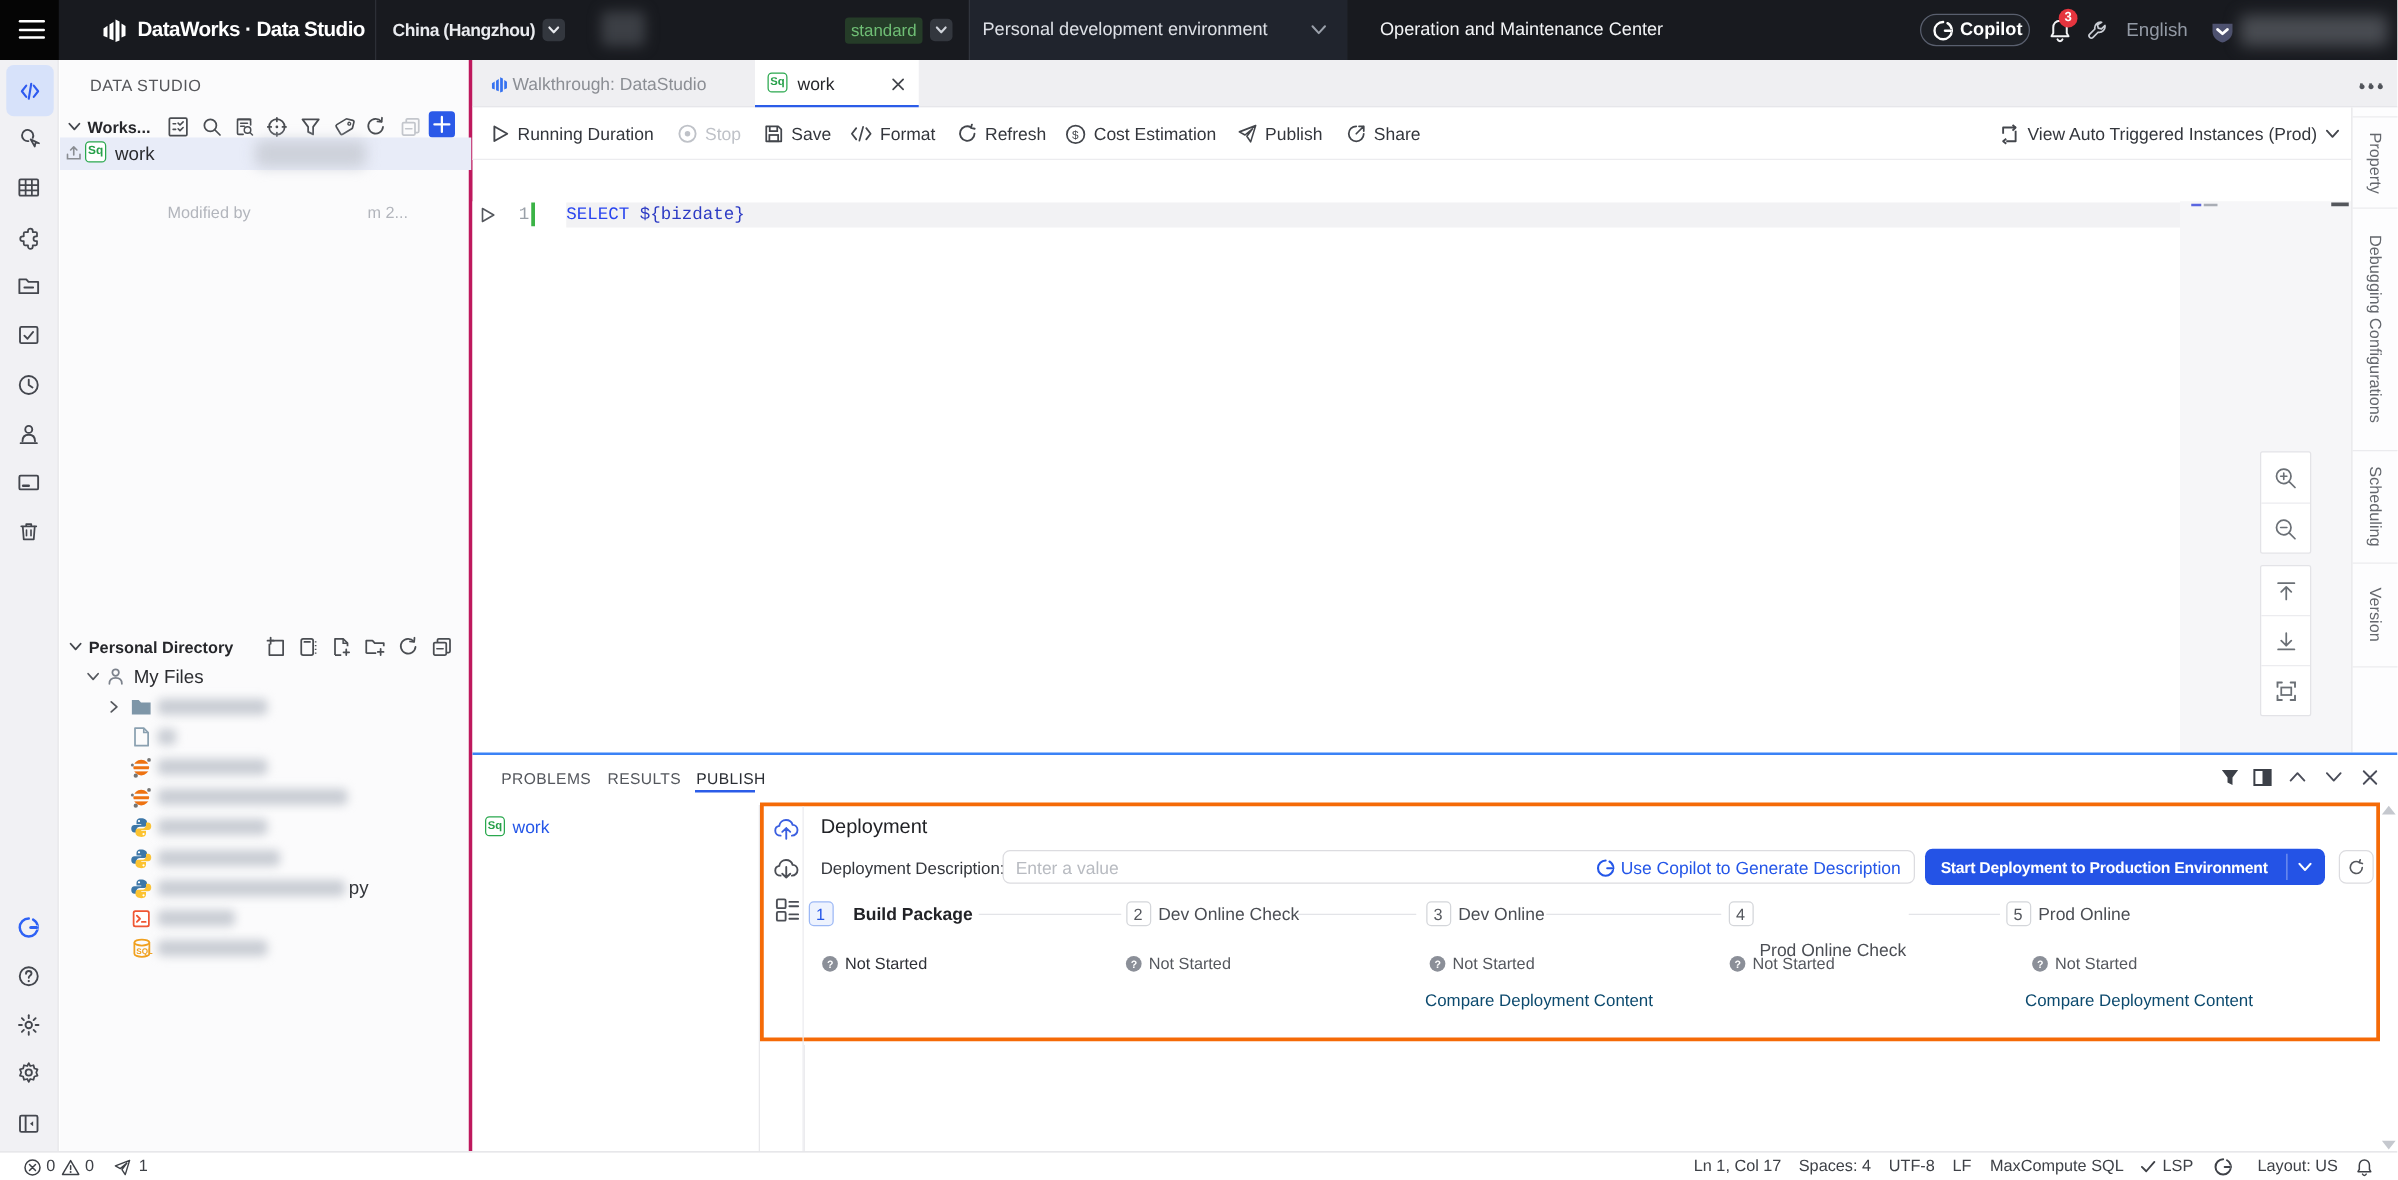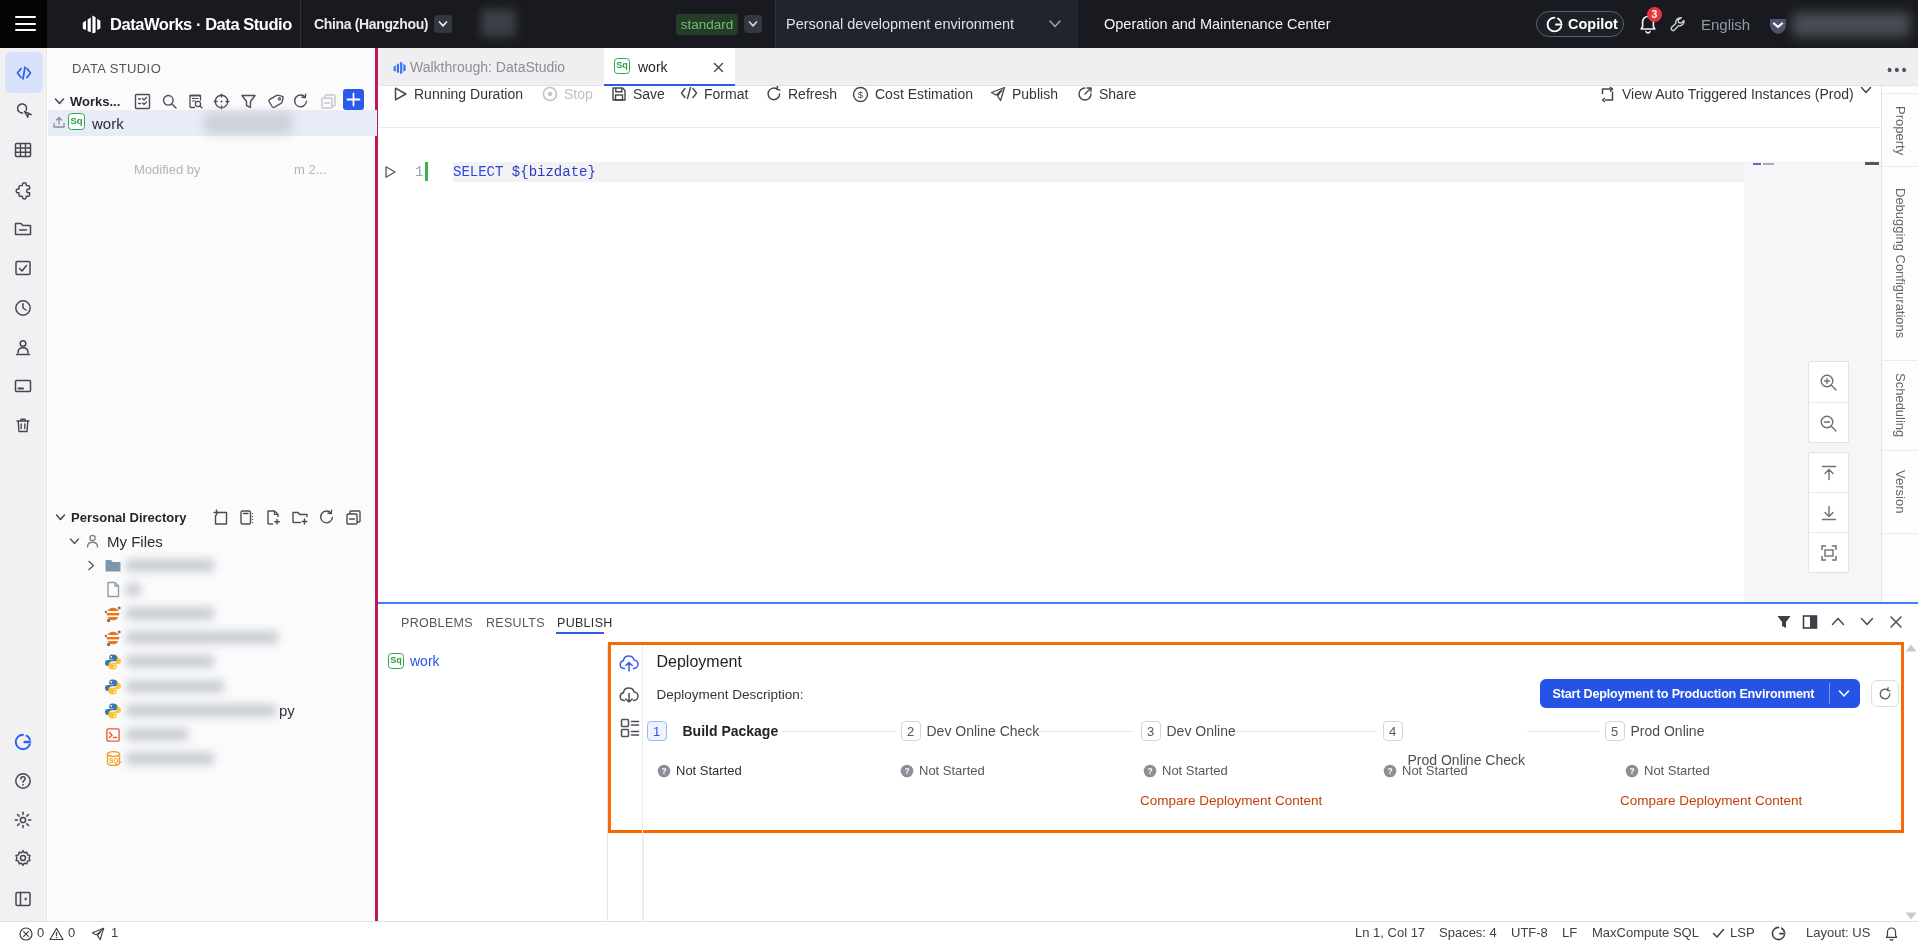--- a/index.html
+++ b/index.html
@@ -42,21 +42,21 @@
 #plusbtn { position:absolute; left:295px; top:41px; width:21px; height:21px; background:#2b59e8; border-radius:3px; }
 
 
 #tabbar { position:absolute; left:378px; top:48px; width:1540px; height:38px; background:#efeff2; border-bottom:1px solid #e3e3e7; }
 #acttab { position:absolute; left:226px; top:0; width:131px; height:38px; background:#fff; border-bottom:2.5px solid #2b5ce8; }
 #tab1text { position:absolute; left:32px; top:11px; font-size:14px; color:#8b8e94; }
 #dots3 { position:absolute; left:1509px; top:13px; color:#50535a; font-size:15px; letter-spacing:2px; }
 
 
 #toolbar { position:absolute; left:378px; top:86px; width:1503px; height:42px; background:#fff; border-bottom:1px solid #ececef; }
-.tbitem { position:absolute; top:0; height:42px; display:flex; gap:6px; font-size:14px; color:#33363c; }
+.tbitem { position:absolute; top:0; height:42px; display:flex; align-items:center; gap:6px; font-size:14px; color:#33363c; }
 .tbdis { color:#bfc2c8; }
 
 
 #dsrow { position:absolute; left:378px; top:128px; width:1503px; height:33px; background:#fff; border-bottom:1px solid #e7e7ea; }
 #dsbox { position:absolute; left:147px; top:3px; width:165px; height:26px; border:1px solid #d9dadd; border-radius:5px; background:#fff; }
 
 
 #editor { position:absolute; left:378px; top:161px; width:1503px; height:441px; background:#fff; }
 #actline { position:absolute; left:75px; top:1px; width:1291px; height:20px; background:#f2f2f4; }
 #minimap { position:absolute; left:1366px; top:0; width:137px; height:441px; background:#f6f6f8; }
@@ -73,21 +73,21 @@
 #panel { position:absolute; left:378px; top:602px; width:1540px; height:319px; background:#fff; border-top:2px solid #3b82f6; }
 .ptab { position:absolute; top:12px; font-size:12.5px; color:#54575d; letter-spacing:0.3px; }
 #publine { position:absolute; left:178px; top:28px; width:48px; height:2px; background:#2b5ce8; }
 #pldiv { position:absolute; left:229px; top:40px; width:1px; height:278px; background:#e8e8eb; }
 #orangebox { position:absolute; left:229.5px; top:38px; width:1296px; height:191px; border:3px solid #f56a07; background:#fff; }
 #obraildiv { position:absolute; left:264px; top:41px; width:1px; height:277px; background:#ececef; }
 .stepnum { position:absolute; top:0; width:20px; height:20px; border:1px solid #d4d6da; border-radius:4px; background:#fff; color:#55585e; font-size:13px; text-align:center; line-height:19px; }
 .stepline { position:absolute; top:10px; height:1px; background:#e3e4e8; }
 .steplabel { position:absolute; top:2px; font-size:14px; color:#4b4e54; }
 .nstext { position:absolute; top:1px; font-size:13px; color:#55585e; }
-.complink { position:absolute; font-size:13.5px; color:#c2410c; }
+.complink { position:absolute; font-size:13.5px; color:#0c4a6e; }
 
 
 #statusbar { position:absolute; left:0; top:921px; width:1918px; height:23px; background:#fff; border-top:1px solid #e0e0e4; font-size:13px; color:#3e4147; }
 .stitem { position:absolute; top:3px; }
 </style>
 </head>
 <body>
 <div id="root">
 
 <div id="topbar">
@@ -579,20 +579,30 @@
       <path d="M5.5 14.5 C3 14.5 1.2 12.8 1.2 10.5 C1.2 8.5 2.6 7 4.4 6.7 C4.8 4 7 2 9.8 2 C12.3 2 14.4 3.6 15.1 5.9 C17.3 6 19 7.8 19 10 C19 12.5 17 14.5 14.5 14.5" stroke="#4b4e55" stroke-width="1.5" fill="none" stroke-linecap="round"></path>
       <path d="M10 7.5 V16 M10 16 L6.8 13 M10 16 L13.2 13" stroke="#4b4e55" stroke-width="1.5" fill="none" stroke-linecap="round" stroke-linejoin="round"></path>
     </svg>
     <svg class="abs" style="left:9px;top:73px" width="20" height="20" viewBox="0 0 20 20">
       <rect x="1.5" y="1.5" width="7" height="7" rx="1" stroke="#4b4e55" stroke-width="1.5" fill="none"></rect>
       <rect x="1.5" y="11.5" width="7" height="7" rx="1" stroke="#4b4e55" stroke-width="1.5" fill="none"></rect>
       <path d="M11.5 3.5 H18.5 M11.5 7 H18.5 M11.5 13.5 H18.5 M11.5 17 H18.5" stroke="#4b4e55" stroke-width="1.5" stroke-linecap="round"></path>
     </svg>
     <div class="abs" style="left:46px;top:8px;font-size:16px;font-weight:normal;color:#212226;">Deployment</div>
     <div class="abs" style="left:46px;top:42px;font-size:13.5px;color:#33363c;">Deployment Description:</div>
+    <div class="abs" style="left:191px;top:35px;width:730px;height:27px;border:1px solid #dcdce0;border-radius:6px;background:#fff;">
+      <div class="abs" style="left:10px;top:5px;font-size:14px;color:#b8bbc1;">Enter a value</div>
+      <svg class="abs" style="left:474px;top:6px" width="15" height="15" viewBox="0 0 17 17">
+        <path d="M8.5 1.6 A6.9 6.9 0 1 0 15.4 8.5" stroke="#2456e8" stroke-width="1.9" fill="none" stroke-linecap="round"></path>
+        <path d="M15.4 8.5 A6.9 6.9 0 0 0 12 2.5" stroke="#2456e8" stroke-width="1.9" fill="none" stroke-linecap="round"></path>
+        <rect x="7.2" y="7.2" width="8" height="2.6" fill="#fff"></rect>
+        <rect x="9" y="7.6" width="6.5" height="1.9" rx="0.9" fill="#2456e8"></rect>
+      </svg>
+      <div class="abs" style="left:494px;top:5px;font-size:14px;color:#2456e8;">Use Copilot to Generate Description</div>
+    </div>
     <div class="abs" style="left:929px;top:34px;width:320px;height:29px;background:#2453e6;border-radius:6px;">
       <div class="abs" style="left:13px;top:8px;font-size:12.6px;font-weight:bold;letter-spacing:-0.2px;color:#fff;">Start Deployment to Production Environment</div>
       <div class="abs" style="left:289px;top:4px;width:1px;height:21px;background:rgba(255,255,255,0.4);"></div>
       <svg class="abs" style="left:298px;top:11px" width="12" height="8" viewBox="0 0 12 8">
             <path d="M1.5 1 L6 6 L10.5 1" stroke="#fff" stroke-width="1.5" fill="none" stroke-linecap="round" stroke-linejoin="round"></path>
           </svg>
     </div>
     <div class="abs" style="left:1260px;top:35px;width:28px;height:27px;border:1px solid #dcdce0;border-radius:6px;">
       <svg class="abs" style="left:6px;top:6px" width="14" height="14" viewBox="0 0 14 14">
             <path d="M11.8 7 A4.8 4.8 0 1 1 9.5 2.9" stroke="#55585e" stroke-width="1.3" fill="none" stroke-linecap="round"></path>

